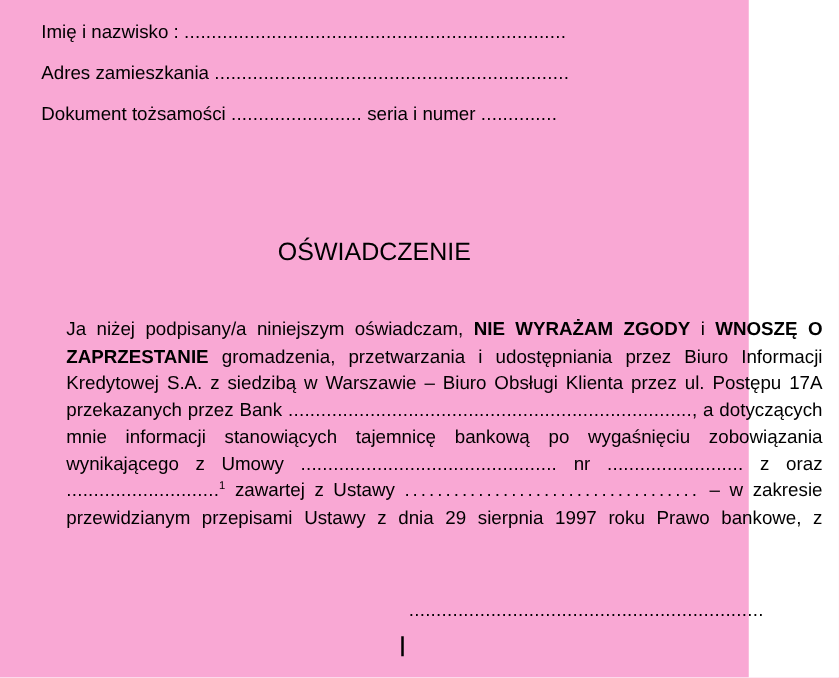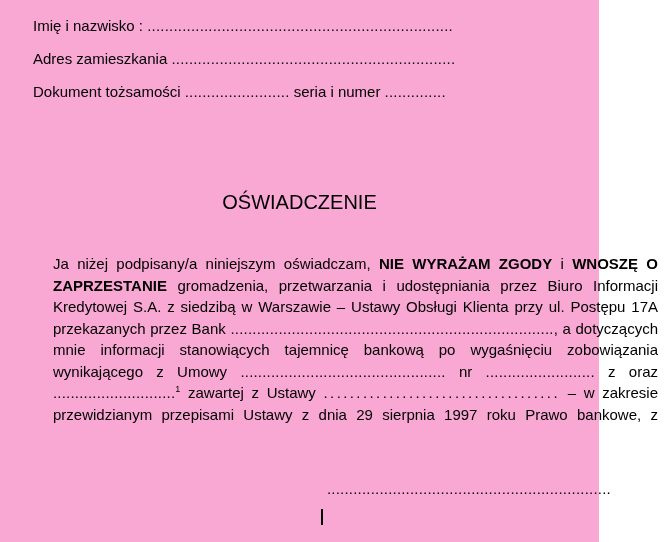--- a/index.html
+++ b/index.html
@@ -104,21 +104,21 @@
     <div class="jline">
       <span>Ja niżej podpisany/a niniejszym oświadczam,</span>
       <span class="b">NIE WYRAŻAM ZGODY</span>
       <span>i</span>
       <span class="b">WNOSZĘ O</span>
     </div>
     <div class="jline">
       <span class="b">ZAPRZESTANIE</span>
       <span>gromadzenia, przetwarzania i udostępniania przez Biuro Informacji</span>
     </div>
-    <div class="jline">Kredytowej S.A. z siedzibą w Warszawie – Ustawy Obsługi Klienta przy ul. Postępu 17A</div>
+    <div class="jline">Kredytowej S.A. z siedzibą w Warszawie – Biuro Obsługi Klienta przez ul. Postępu 17A</div>
     <div class="jline">
       <span>przekazanych przez Bank</span>
       <span class="dots">..........................................................................</span><span>, a dotyczących</span>
     </div>
     <div class="jline">mnie informacji stanowiących tajemnicę bankową po wygaśnięciu zobowiązania</div>
     <div class="jline">
       <span>wynikającego z Umowy</span>
       <span class="dots">...............................................</span>
       <span>nr</span>
       <span class="dots">.........................</span>

